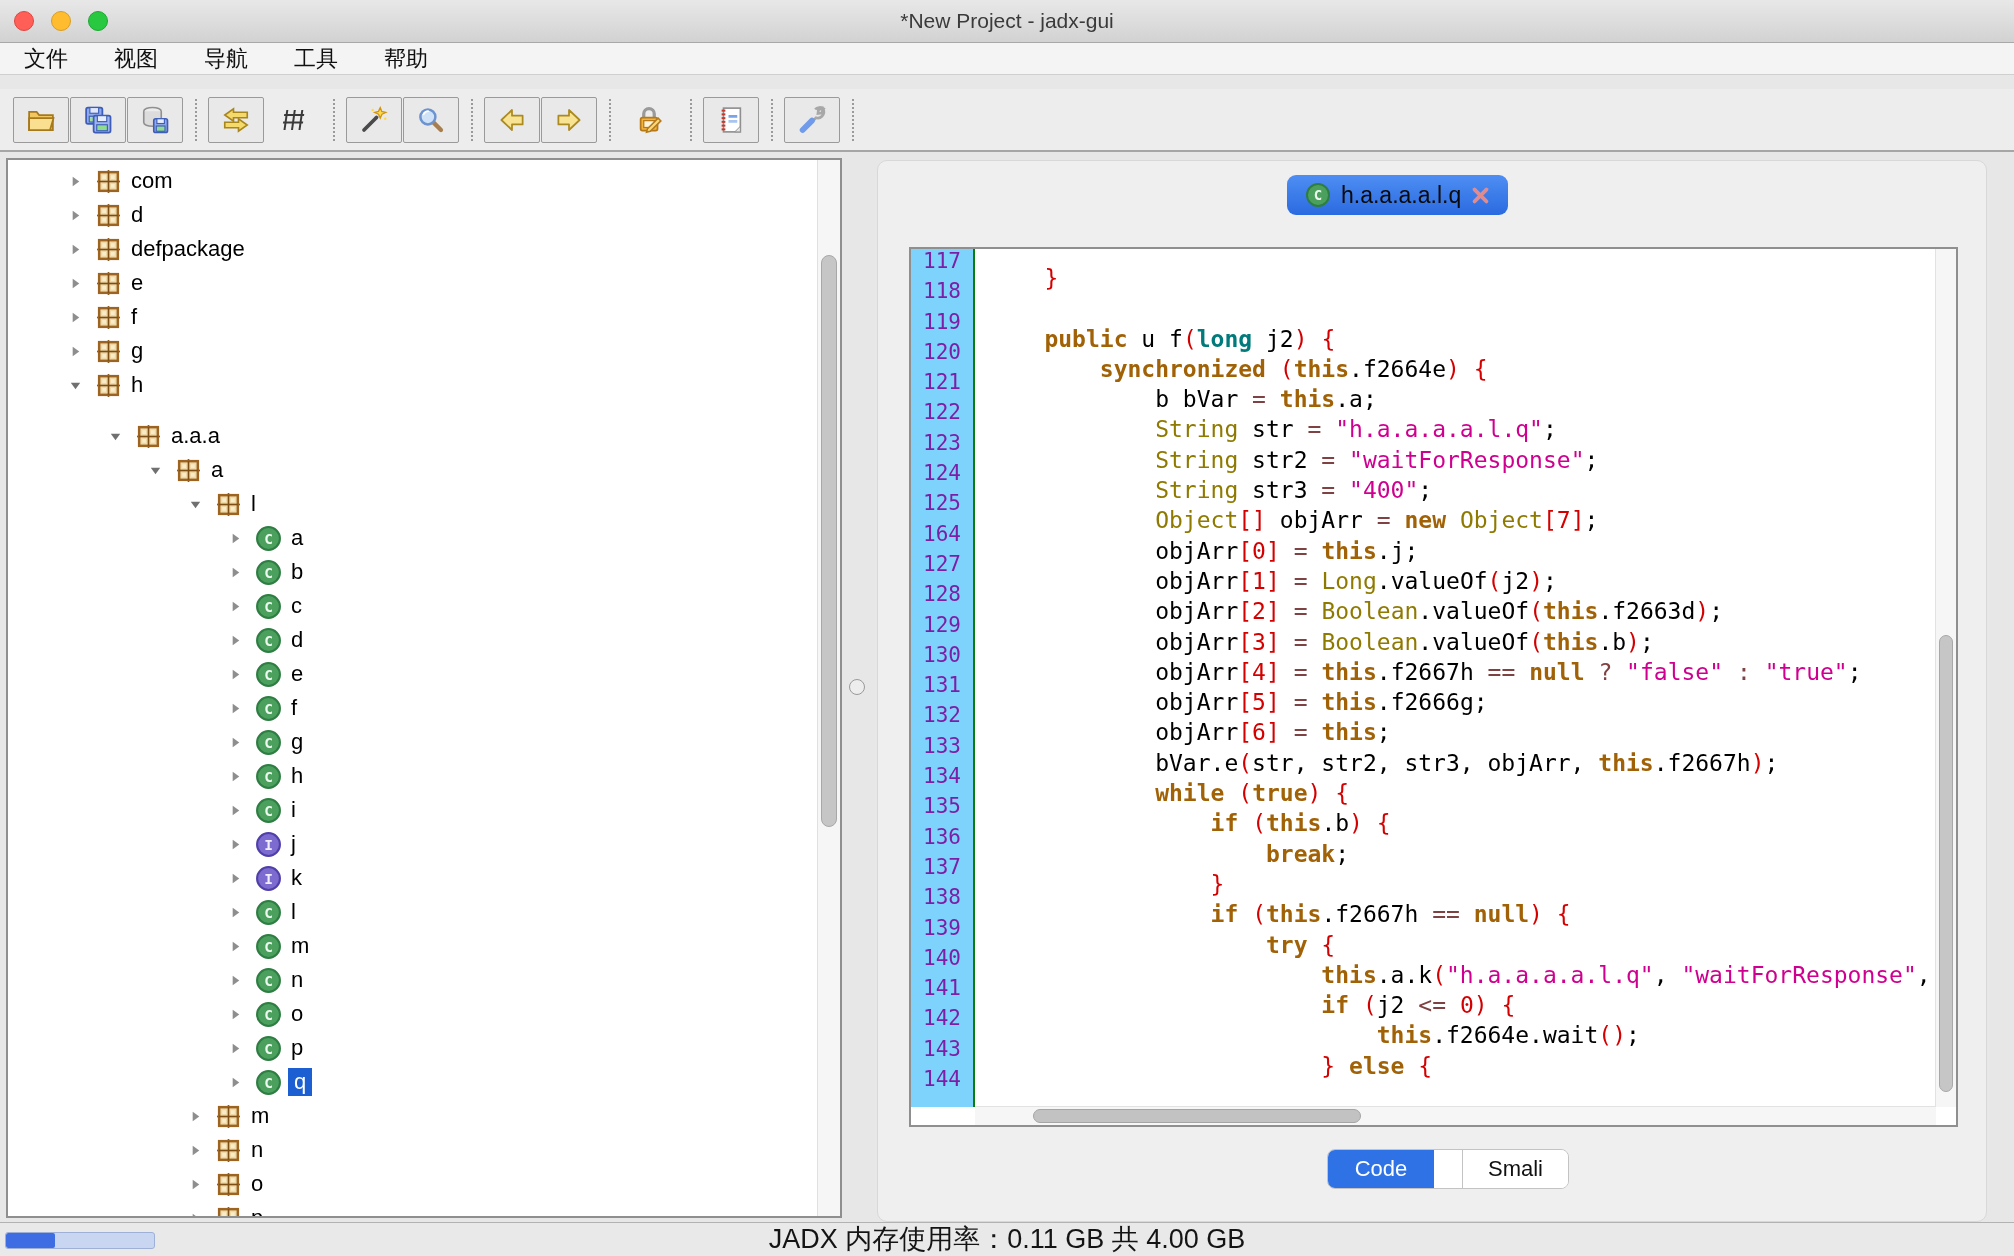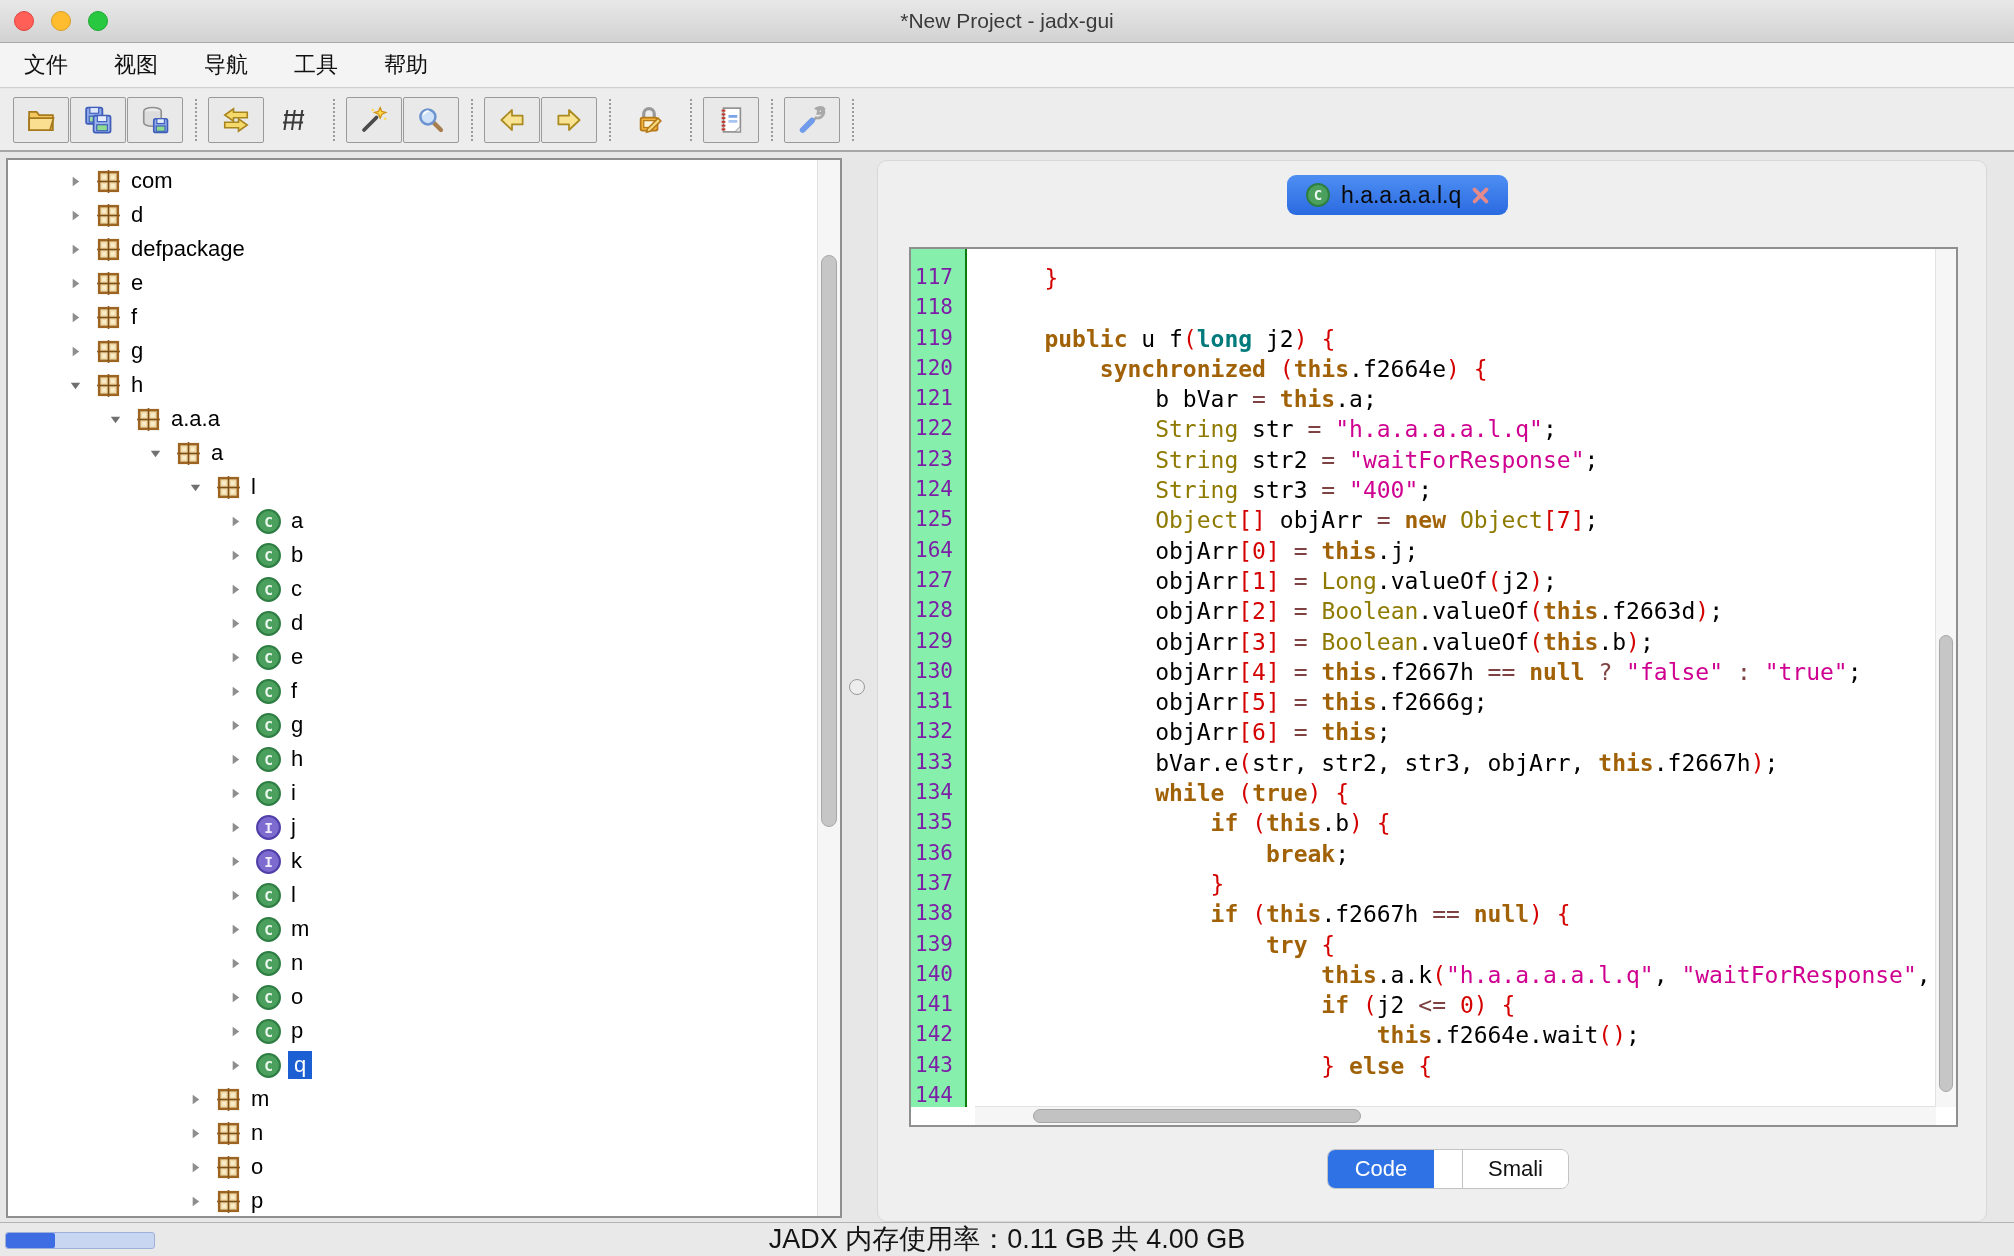--- a/index.html
+++ b/index.html
@@ -8,21 +8,21 @@
   
   .titlebar{position:absolute;top:0;left:0;right:0;height:42px;
     background:linear-gradient(#e8e8e8,#d2d2d2);border-bottom:1px solid #a8a8a8;}
   .traffic{position:absolute;left:14px;top:11px;display:flex;gap:17px;}
   .tl{width:20px;height:20px;border-radius:50%;box-sizing:border-box;}
   .tl.red{background:#ff5f57;border:1px solid #e0443e}
   .tl.yellow{background:#febc2e;border:1px solid #d89e24}
   .tl.green{background:#28c840;border:1px solid #1ea833}
   .title{text-align:center;line-height:42px;font-size:21px;color:#3a3a3a;font-weight:500;}
   
-  .menubar{position:absolute;top:43px;left:0;right:0;height:45px;background:#f4f4f4;
+  .menubar{position:absolute;top:43px;left:0;right:0;height:32px;background:#f4f4f4;
     border-bottom:1px solid #cfcfcf;display:flex;align-items:center;padding-left:24px;box-sizing:border-box;}
   .menu-item{font-size:22px;color:#101010;margin-right:46px;}
   
   .toolbar{position:absolute;top:89px;left:0;right:0;height:63px;background:#ededed;
     border-bottom:2px solid #a6a6a6;display:flex;align-items:center;padding-left:13px;box-sizing:border-box;}
   .tb-btn{width:56px;height:46px;display:flex;align-items:center;justify-content:center;
     background:transparent;border:none;padding:0;margin-right:1px;}
   .tb-btn.bordered{background:#e9e9e9;border:1px solid #9a9a9a;border-radius:2px;}
   .tb-ic{display:flex;} .tb-ic svg{width:30px;height:30px;display:block;}
   .tb-sep{height:42px;margin:0 11px;border-left:2px dotted #9a9a9a;}
@@ -44,22 +44,22 @@
     border:1px solid #9a9a9a;border-radius:50%;background:#ededed;}
   
   .editor-panel{position:absolute;left:877px;top:8px;width:1110px;height:1062px;
     background:#efefef;border:1px solid #d8d8d8;border-radius:10px;box-sizing:border-box;}
   .tab{position:absolute;left:409px;top:14px;height:40px;display:inline-flex;align-items:center;
     gap:10px;padding:0 18px;background:linear-gradient(#4e8ef3,#2a6ae0);border-radius:9px;
     font-size:23px;color:#0a0a0a;}
   .tab svg.cicon{width:26px;height:26px;} .tab .close svg{width:19px;height:19px;display:block;}
   .code-pane{position:absolute;left:31px;top:86px;width:1049px;height:880px;background:#fff;
     border:2px solid #8f8f8f;box-sizing:border-box;overflow:hidden;}
-  .gutter{position:absolute;left:0;top:0;bottom:18px;width:56px;border-right:2px solid #0c7d0c;
-    background:#86efac;padding-top:16px;box-sizing:border-box;overflow:hidden;}
+  .gutter{position:absolute;left:0;top:0;bottom:18px;width:64px;border-right:2px solid #0c7d0c;
+    background:#7dd3fc;box-sizing:border-box;overflow:hidden;}
   .gut-num{height:30.3px;text-align:right;padding-right:12px;
     font-family:"DejaVu Sans Mono",monospace;font-size:21px;color:#7d1fa6;}
   .code-text{position:absolute;left:66px;right:20px;top:0;bottom:18px;overflow:hidden;
     padding:16px 0 0 12px;box-sizing:border-box;}
   .code-line{height:30.3px;font-family:"DejaVu Sans Mono",monospace;font-size:23px;white-space:pre;}
   .tk-kw{color:#a16207;font-weight:bold;} .tk-typ{color:#007a7a;font-weight:bold;}
   .tk-cls{color:#8f7a00;} .tk-str{color:#cf0090;} .tk-num{color:#d40000;}
   .tk-par{color:#d40000;} .tk-op{color:#7e4242;} .tk-pln{color:#000;}
   .code-vscroll{position:absolute;right:0;top:0;bottom:18px;width:20px;background:#f6f6f6;border-left:1px solid #e2e2e2;}
   .code-vthumb{top:45%;height:53%;}
@@ -374,21 +374,21 @@
               <line x1="13" y1="4" x2="13" y2="22" stroke="#7d4e14" stroke-width="1.6"></line>
               <line x1="4" y1="13" x2="22" y2="13" stroke="#7d4e14" stroke-width="1.6"></line>
               <rect x="7" y="7" width="3.6" height="3.6" fill="#f9ecc8"></rect>
               <rect x="15.4" y="7" width="3.6" height="3.6" fill="#f9ecc8"></rect>
               <rect x="7" y="15.4" width="3.6" height="3.6" fill="#f9ecc8"></rect>
               <rect x="15.4" y="15.4" width="3.6" height="3.6" fill="#f9ecc8"></rect>
             </svg>
           </span>
           <span class="node-label">h</span>
         </div>
-        <div class="tree-row" style="padding-left: 94px;">
+        <div class="tree-row" style="padding-left: 94px; margin-top: 17px;">
           <span class="expander">
             <svg viewBox="0 0 16 16">
               <path d="M3 5h10l-5 7z" fill="#707070"></path>
             </svg>
           </span>
           <span class="node-icon">
             <svg viewBox="0 0 26 26">
               <line x1="13" y1="2" x2="13" y2="24" stroke="#7d4e14" stroke-width="1.6"></line>
               <line x1="2" y1="13" x2="24" y2="13" stroke="#7d4e14" stroke-width="1.6"></line>
               <rect x="4" y="4" width="18" height="18" fill="#efd9a8" stroke="#9c6420" stroke-width="2.4"></rect>

